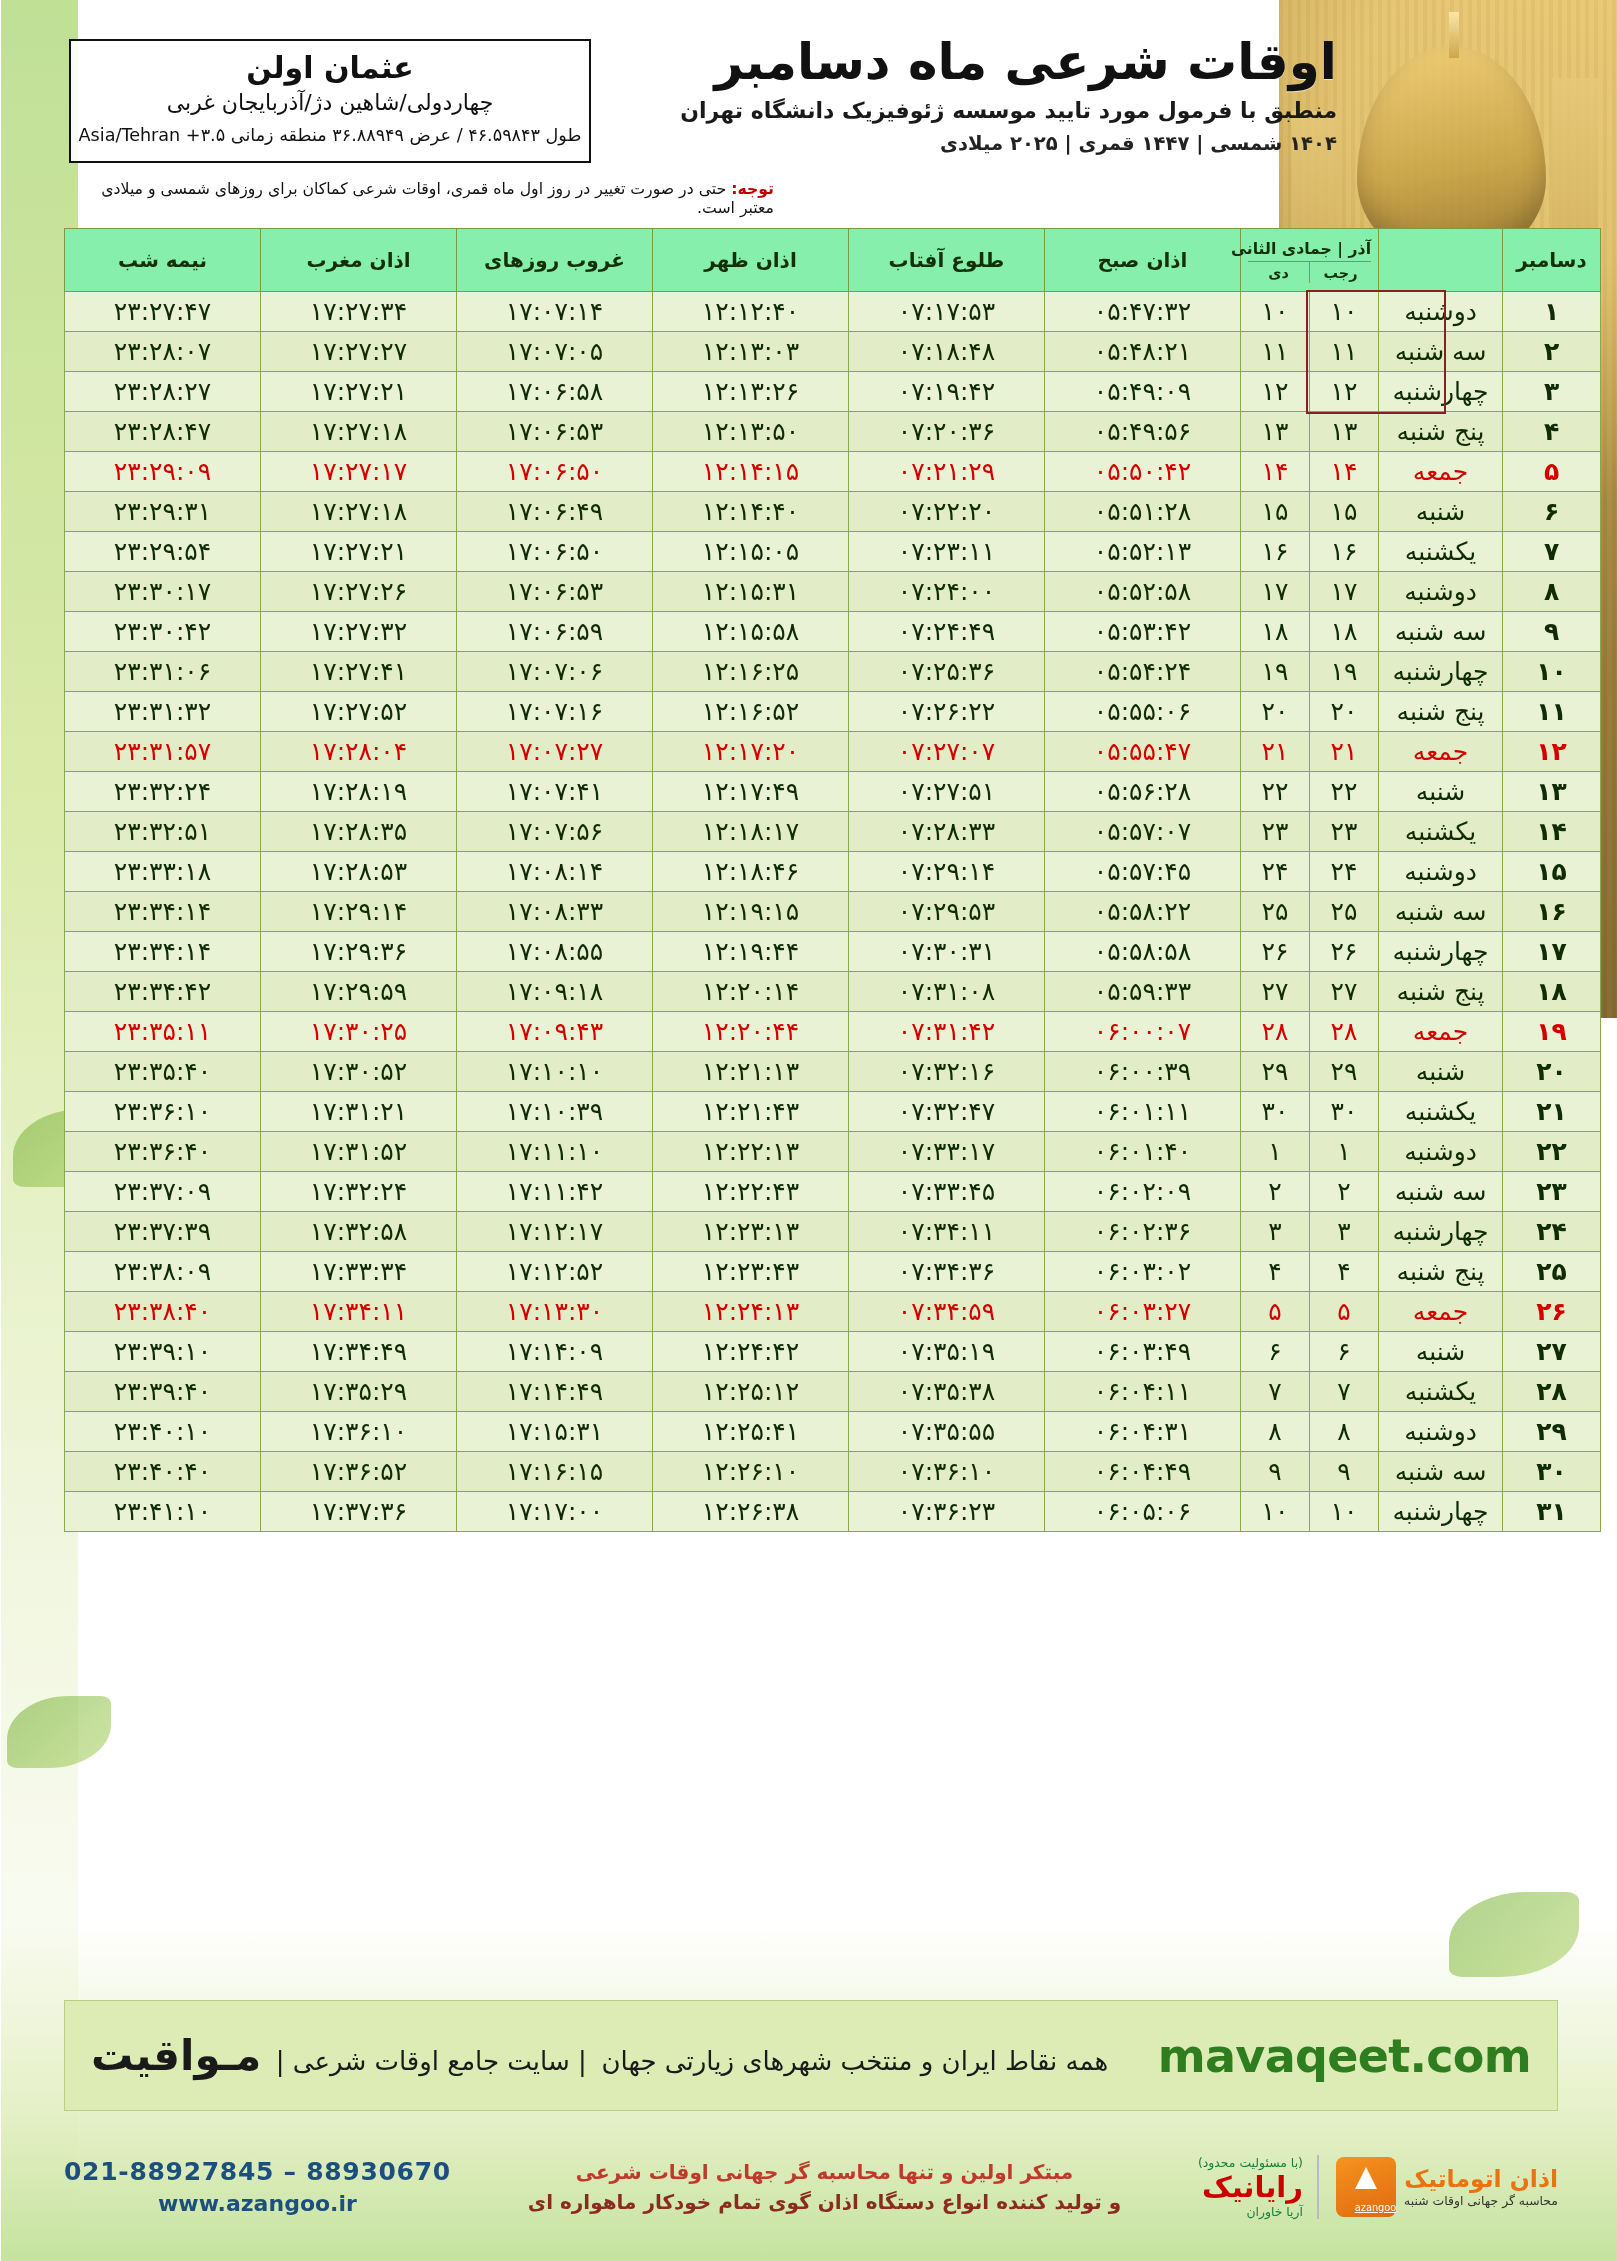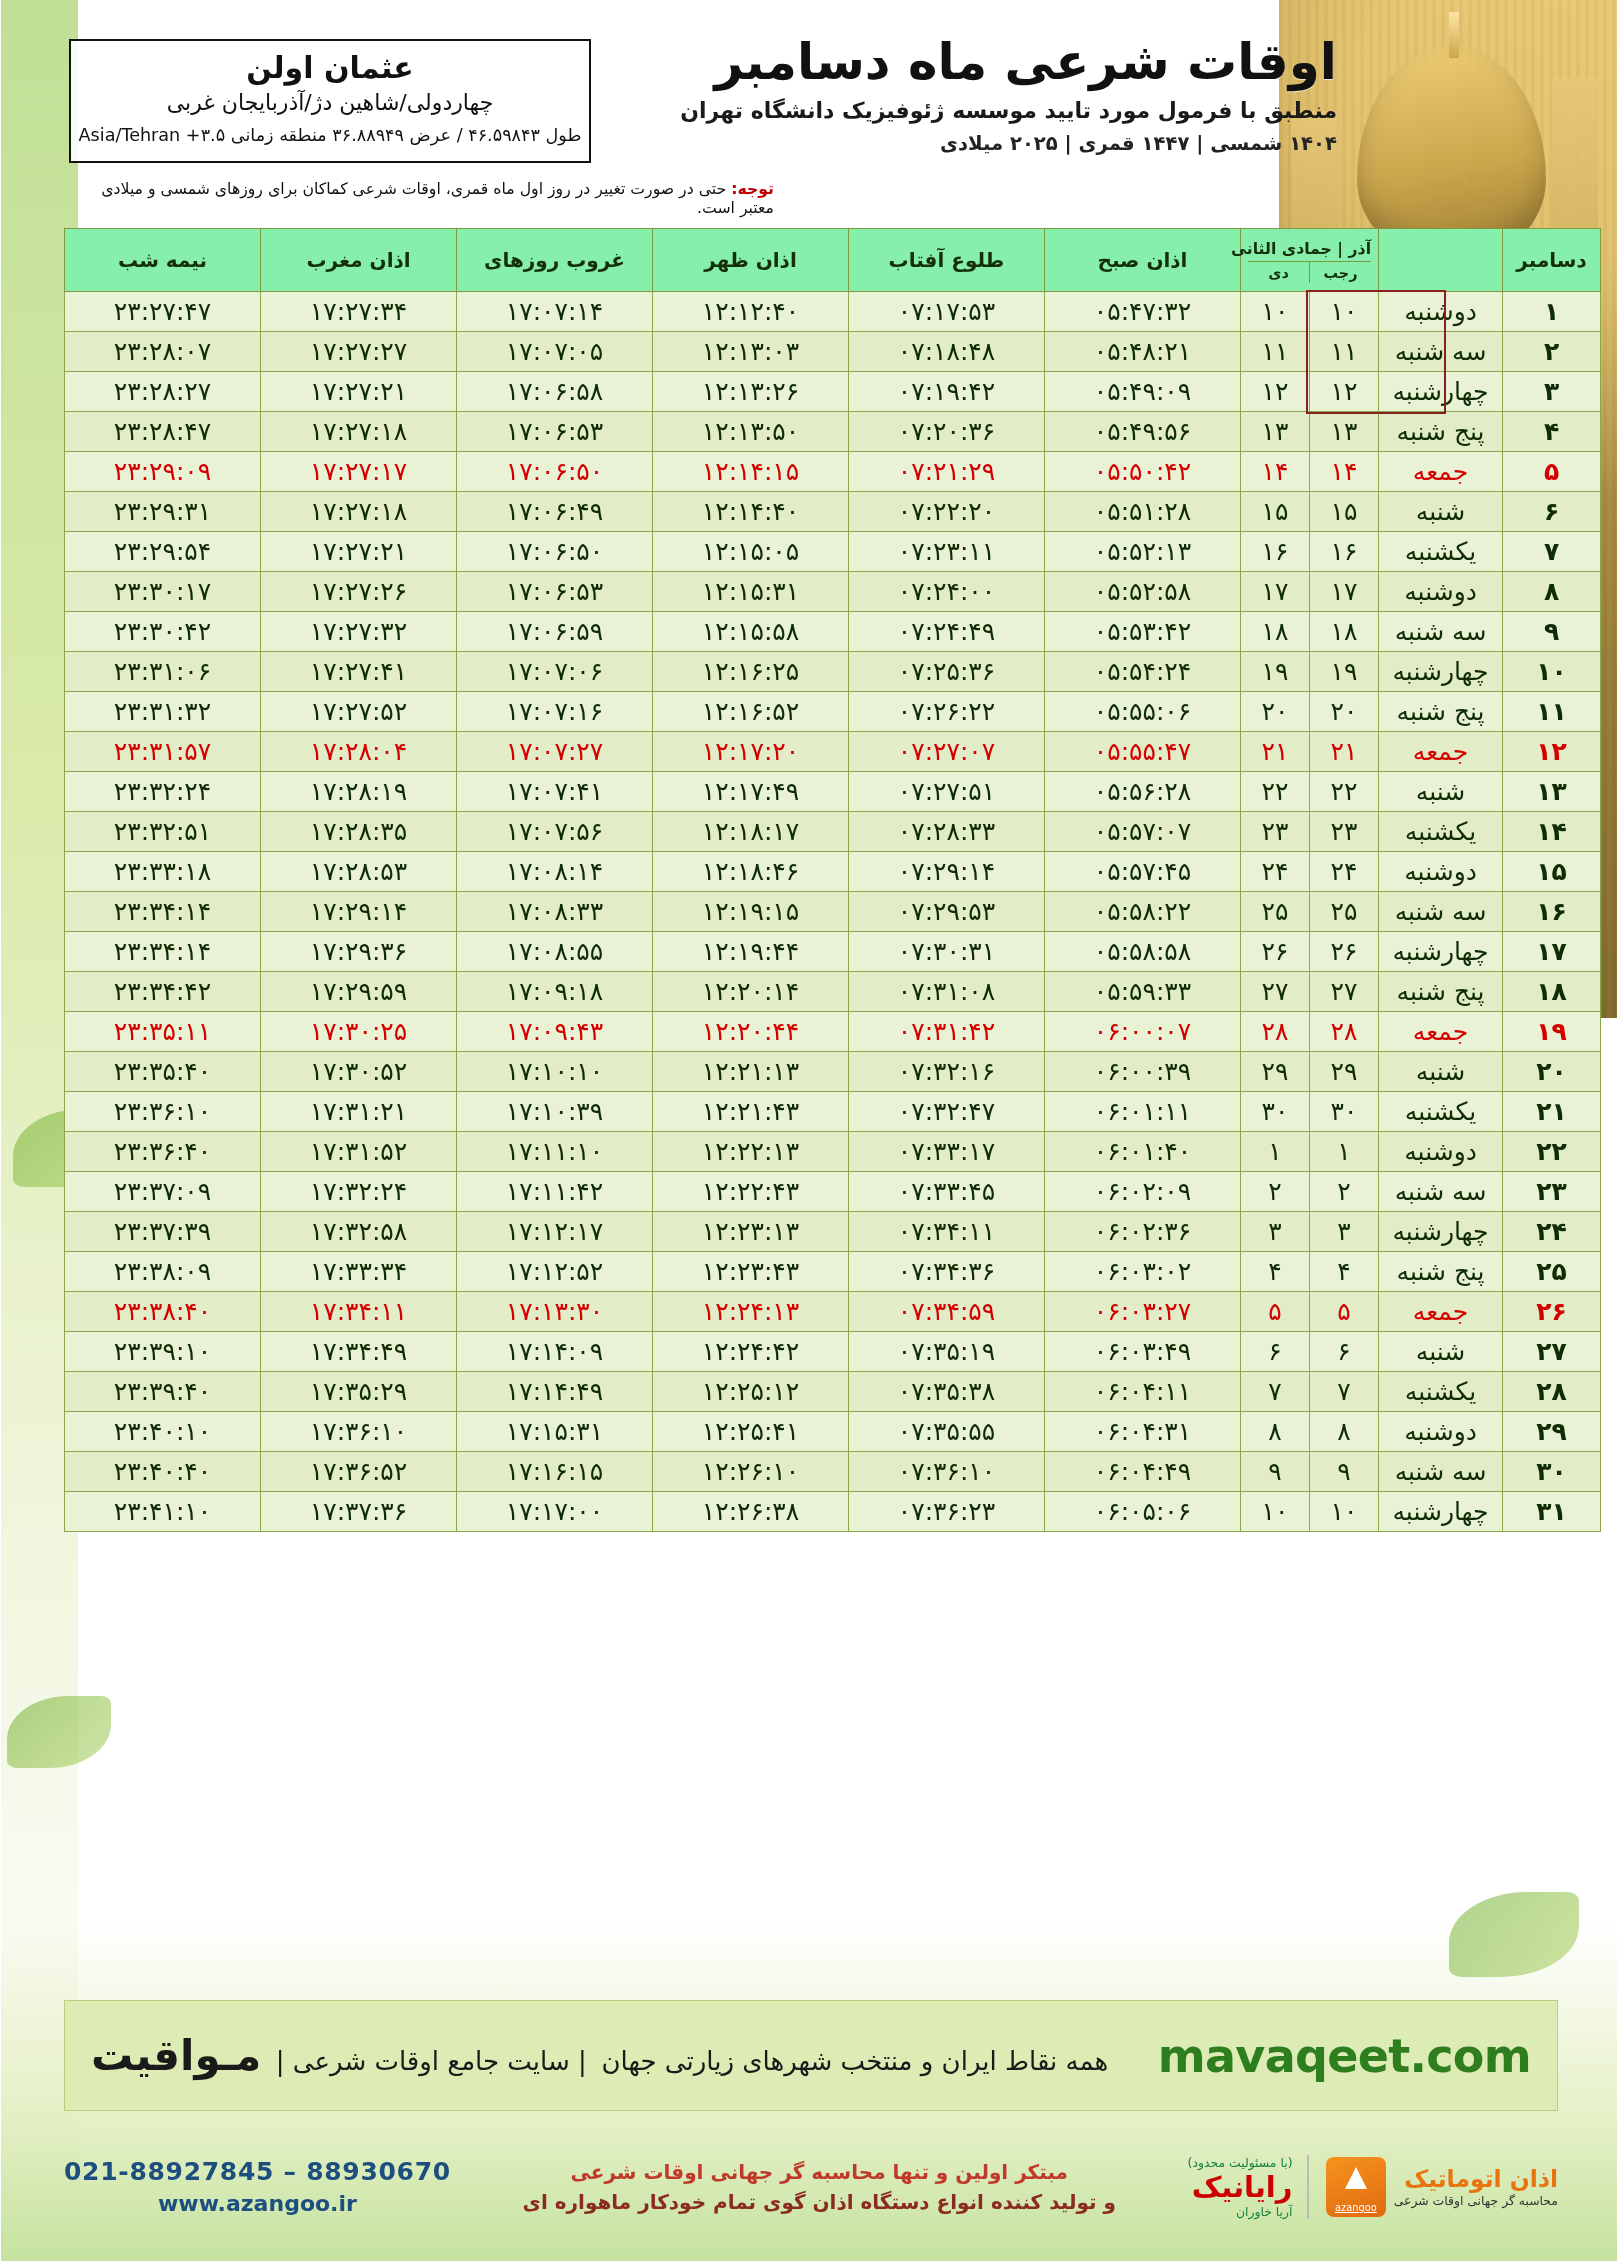--- a/index.html
+++ b/index.html
@@ -633,24 +633,24 @@
     <span class="thin">| سایت جامع اوقات شرعی |</span>
     <span>مـواقیت</span>
   </div>
 </div>
 
 <div class="footer-bottom">
   <div class="fb-right brand-row">
     <div class="azangoo-logo">
       <div class="azangoo-text">
         <div class="a1">اذان اتوماتیک</div>
-        <div class="a2">محاسبه گر جهانی اوقات شرعی</div>
+        <div class="a2">محاسبه گر جهانی اوقات شنبه</div>
       </div>
       <div class="azangoo-mark">
-        <div style="position:absolute;bottom:3.9px;width:100%;text-align:center;color:#fff;font-size:9.8px;text-decoration:underline;">azangoo</div>
+        <div style="position:absolute;bottom:3.9px;width:100%;color:#fff;font-size:9.8px;text-decoration:underline;">azangoo</div>
       </div>
     </div>
     <div class="rayanic">
       <div class="r2">(با مسئولیت محدود)</div>
       <div class="r1">رایانیک</div>
       <div class="r2">آریا خاوران</div>
     </div>
   </div>
 
   <div class="center-txt">

